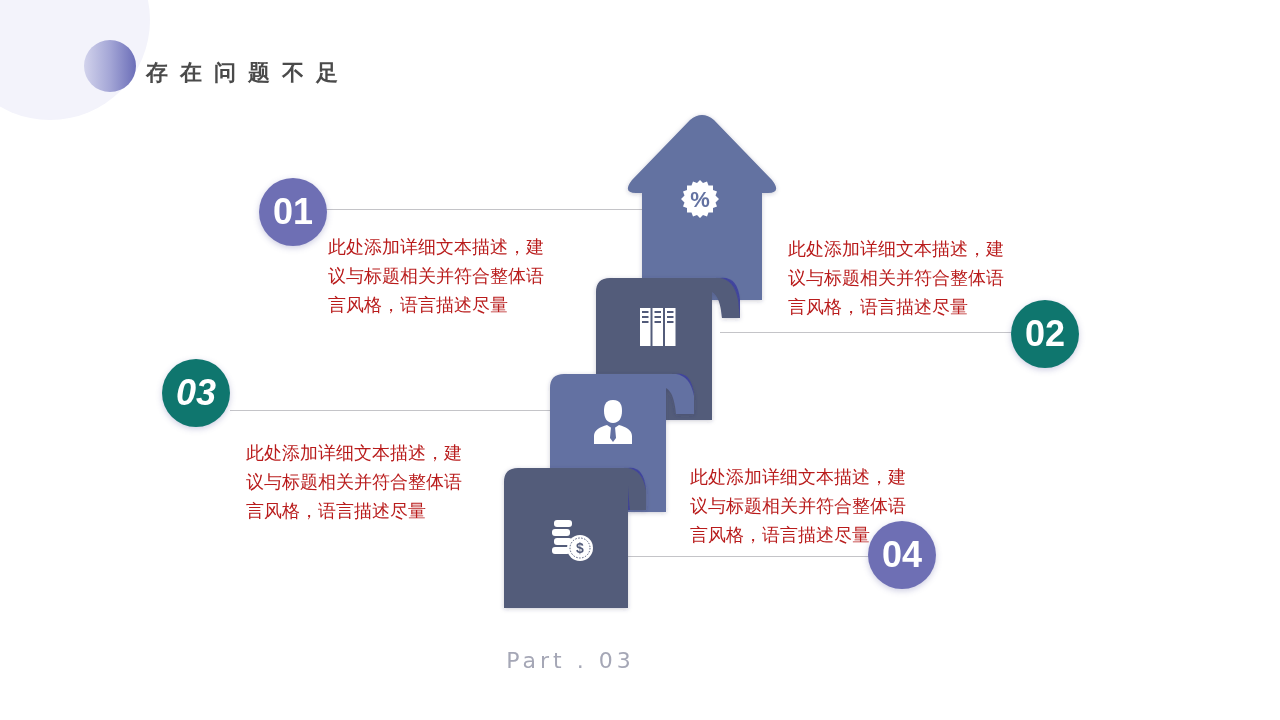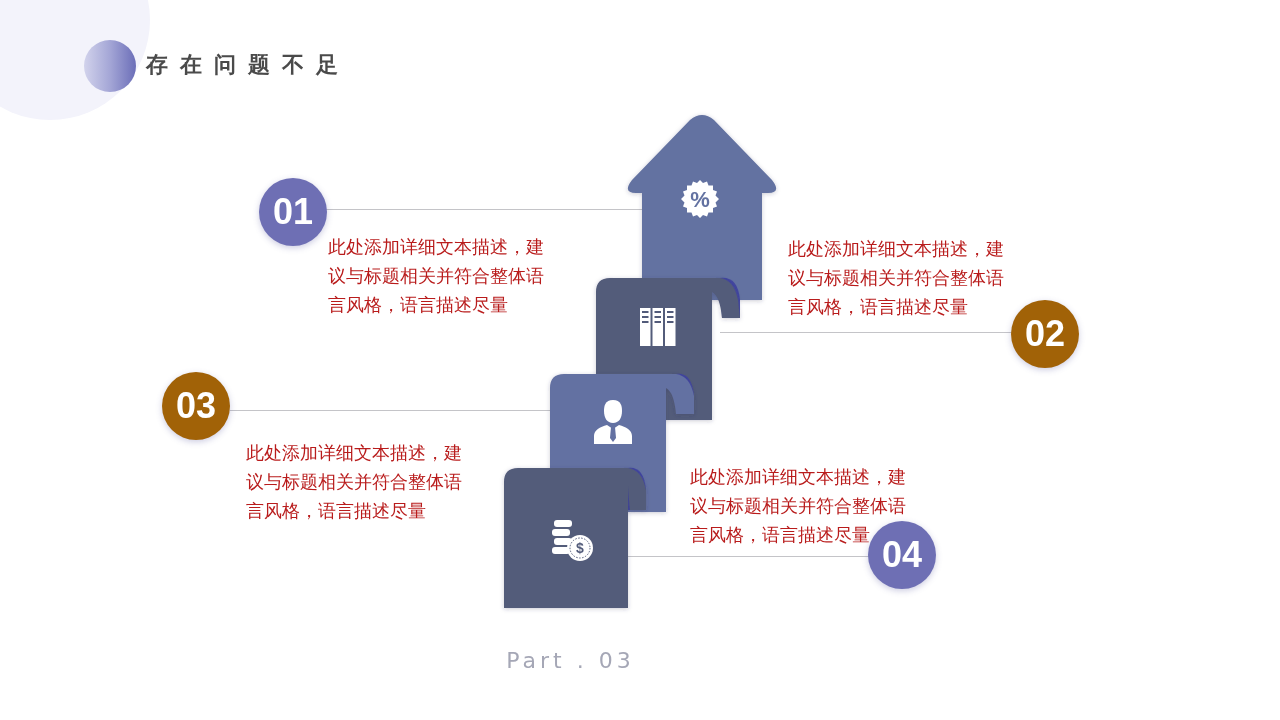--- a/index.html
+++ b/index.html
@@ -10,34 +10,34 @@
     }
     .bg-blob {
       position: absolute; left: -50px; top: -80px; width: 200px; height: 200px;
       border-radius: 50%; background: #f3f3fb;
     }
     .title-dot {
       position: absolute; left: 84px; top: 40px; width: 52px; height: 52px; border-radius: 50%;
       background: linear-gradient(90deg, #d2d3ec 0%, #a4a6d6 50%, #6b6eb8 100%);
     }
     .title {
-      position: absolute; left: 146px; top: 50px; font-size: 22px; font-weight: bold;
+      position: absolute; left: 146px; top: 58px; font-size: 22px; font-weight: bold;
       color: #4a4a4a; letter-spacing: 12px; line-height: 30px;
     }
     .diagram { position: absolute; left: 0; top: 0; width: 1280px; height: 720px; }
     .conn-line { position: absolute; height: 1px; background: #c4c4c8; }
     .num-badge {
       position: absolute; width: 68px; height: 68px; border-radius: 50%;
       display: flex; align-items: center; justify-content: center;
       color: #ffffff; font-size: 36px; font-weight: bold;
       font-family: "Liberation Sans", sans-serif;
       box-shadow: 0 2px 6px rgba(90,90,160,0.3);
     }
     .badge-light { background: #6e6fb4; }
-    .badge-dark { background: #a16207; }
+    .badge-dark { background: #0f766e; }
     .desc {
       position: absolute; width: 240px; font-size: 18px; line-height: 29px; color: #b91c1c;
       font-family: "DejaVu Sans", sans-serif;
     }
     .footer {
       position: absolute; left: 0; width: 1141px; top: 648px; text-align: center;
       font-size: 22px; letter-spacing: 4px; color: #a5a7b6;
       font-family: "DejaVu Sans", sans-serif;
     }
     .icon { position: absolute; }
@@ -109,21 +109,21 @@
     <rect x="0" y="9" width="18" height="7" rx="3" fill="#ffffff"></rect>
     <rect x="2" y="18" width="18" height="7" rx="3" fill="#ffffff"></rect>
     <rect x="0" y="27" width="18" height="7" rx="3" fill="#ffffff"></rect>
     <circle cx="28" cy="28" r="13" fill="#ffffff"></circle>
     <circle cx="28" cy="28" r="10" fill="none" stroke="#525b7a" stroke-width="1" stroke-dasharray="1.5 1.5"></circle>
     <text x="28" y="33" text-anchor="middle" font-size="14" font-weight="bold" fill="#525b7a" font-family="Liberation Sans, sans-serif">$</text>
   </svg>
 
   <div class="num-badge badge-light" style="left:259px; top:178px;">01</div>
   <div class="num-badge badge-dark" style="left:1011px; top:300px;">02</div>
-  <div class="num-badge badge-dark" style="left:162px; top:372px;">03</div>
+  <div class="num-badge badge-dark" style="left:162px; top:359px;font-style:italic;">03</div>
   <div class="num-badge badge-light" style="left:868px; top:521px;">04</div>
 
   <div class="desc" style="left:328px; top:232px; width:232px;">此处添加详细文本描述，建议与标题相关并符合整体语言风格，语言描述尽量</div>
   <div class="desc" style="left:788px; top:234px; width:232px;">此处添加详细文本描述，建议与标题相关并符合整体语言风格，语言描述尽量</div>
   <div class="desc" style="left:246px; top:438px; width:232px;">此处添加详细文本描述，建议与标题相关并符合整体语言风格，语言描述尽量</div>
   <div class="desc" style="left:690px; top:462px; width:232px;">此处添加详细文本描述，建议与标题相关并符合整体语言风格，语言描述尽量</div>
 </div>
 
 <div class="footer">Part . 03</div>
 

